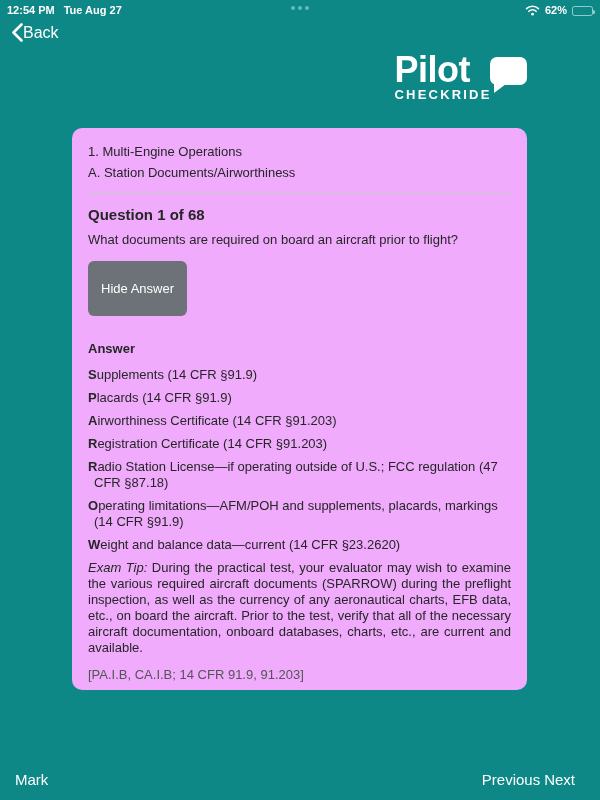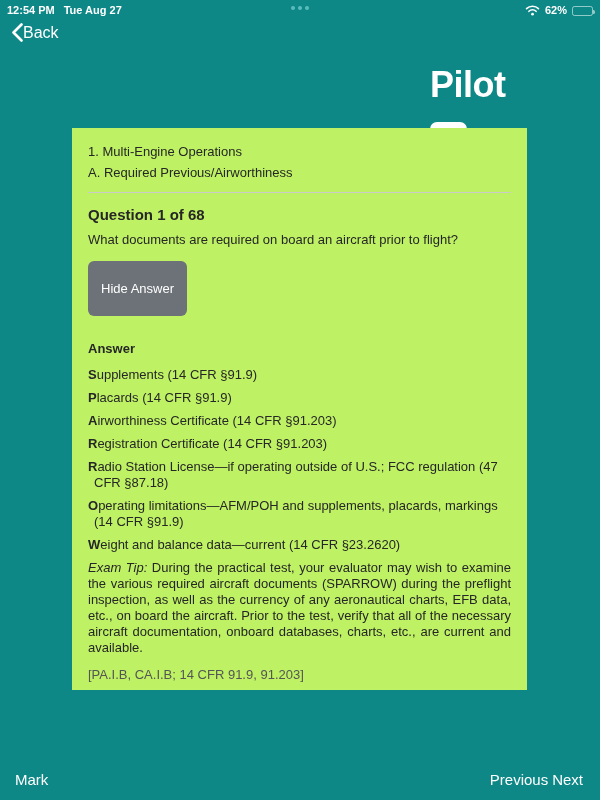--- a/index.html
+++ b/index.html
@@ -38,34 +38,34 @@
   
   .back {
     position: absolute; top: 23px; left: 12px;
     display: flex; align-items: center; 
     color: #fff; font-size: 16px; cursor: pointer;
   }
 
   
   .logo { position: absolute; top: 54px; right: 73px; color: #fff; }
   .logo-line1 { font-size: 21px; font-weight: 700; letter-spacing: -0.3px; line-height: 21px; }
-  .logo-row { display: flex; align-items: flex-start; gap: 20px; margin-top: 16px; flex-direction: column; }
+  .logo-row { display: flex; align-items: flex-start; gap: 20px; margin-top: 1px; }
   .logo-line2 { font-size: 36px; font-weight: 700; line-height: 30px; letter-spacing: -0.5px; }
   .bubble { position: relative; width: 37px; height: 28px; background: #fff; border-radius: 7px; margin-top: 2px; }
   .bubble::after {
     content: ""; position: absolute; left: 4px; bottom: -8px;
     width: 12px; height: 9px; background: #fff;
     clip-path: polygon(0 0, 100% 0, 0 100%);
   }
   .logo-line3 { font-size: 13px; font-weight: 700; letter-spacing: 2.2px; margin-top: 2px; }
 
   
   .card {
     position: absolute; top: 128px; left: 72px; width: 455px; height: 562px;
-    background: #bef264; border-radius: 0;
+    background: #f0abfc; border-radius: 10px;
     padding: 13px 16px; color: #262626; font-size: 13px; overflow: hidden;
   }
   .chapter, .section { line-height: 21px; }
   .divider { border: none; border-top: 1px solid #cbcbcb; margin-top: 9px; }
   .q-header { font-weight: 700; font-size: 15px; margin-top: 13px; }
   .q-text { margin-top: 9px; line-height: 16px; }
   .hide-btn {
     margin-top: 13px; display: inline-block;
     background: var(--btn, #6d7278); color: #fff;
     border: none; border-radius: 6px;
@@ -78,21 +78,21 @@
     line-height: 16px; margin-bottom: 7px;
     padding-left: 6px; text-indent: -6px;
   }
   .answer-item .lead { font-weight: 700; }
   .exam-tip { margin-top: 6px; line-height: 16px; text-align: justify; }
   .exam-tip .tip-label { font-style: italic; }
   .citation { margin-top: 11px; color: #555; }
 
   
   .bottom-bar {
-    position: absolute; left: 0; right: 2px; bottom: 0; height: 42px;
+    position: absolute; left: 0; right: 10px; bottom: 0; height: 42px;
     display: flex; align-items: center; justify-content: space-between;
     padding: 0 15px; color: #fff; font-size: 15px;
   }
   .bottom-right { display: flex; gap: 4px; align-items: flex-end; }
   .bottom-bar span { cursor: pointer; }
 </style>
 </head>
 <body>
 
 <div class="status-bar">
@@ -132,21 +132,21 @@
 <div class="logo">
   <div class="logo-row">
     <div class="logo-line2">Pilot</div>
     <div class="bubble"></div>
   </div>
   <div class="logo-line3">CHECKRIDE</div>
 </div>
 
 <div class="card">
   <div class="chapter">1. Multi-Engine Operations</div>
-  <div class="section">A. Required Previous/Airworthiness</div>
+  <div class="section">A. Station Documents/Airworthiness</div>
   <hr class="divider">
   <div class="q-header">Question 1 of 68</div>
   <div class="q-text">What documents are required on board an aircraft prior to flight?</div>
   <button class="hide-btn">Hide Answer</button>
   <div class="answer-h">Answer</div>
   <div class="answer-list">
   <div class="answer-item"><span class="lead">S</span><span class="rest">upplements (14 CFR §91.9)</span></div>
 
   <div class="answer-item"><span class="lead">P</span><span class="rest">lacards (14 CFR §91.9)</span></div>
 

